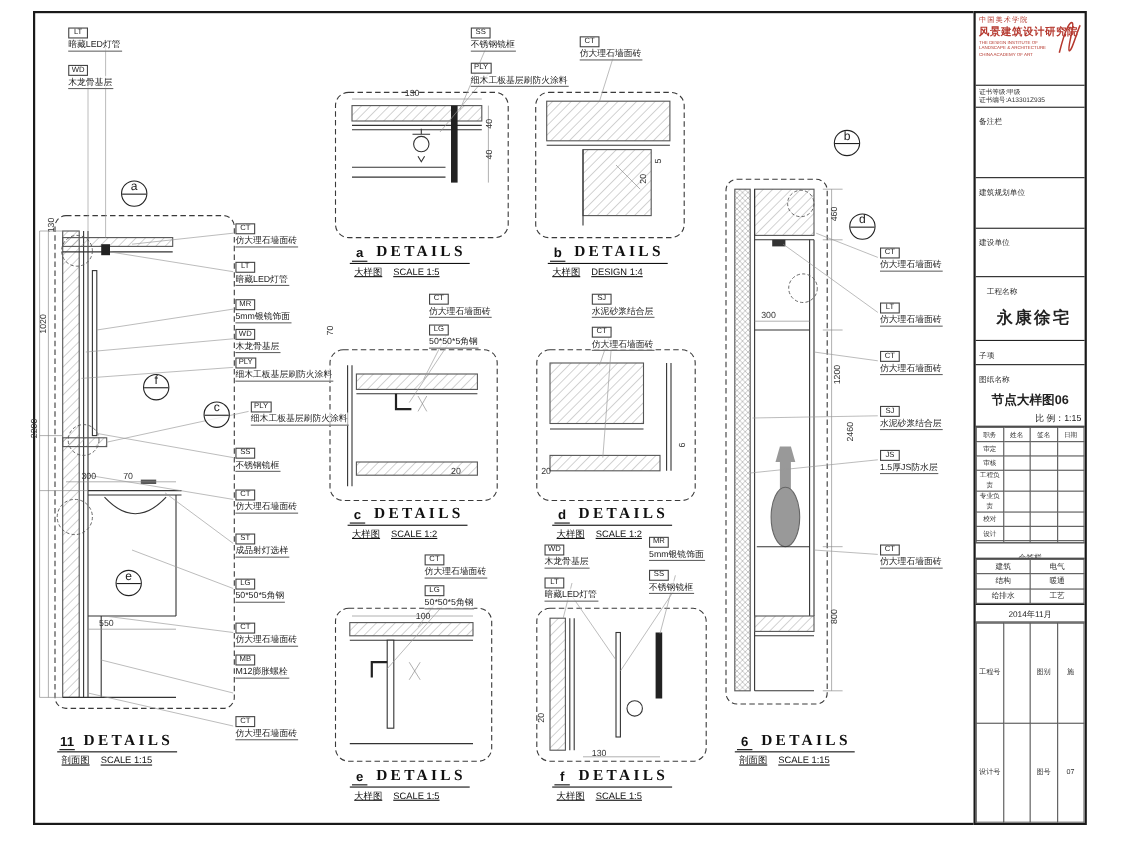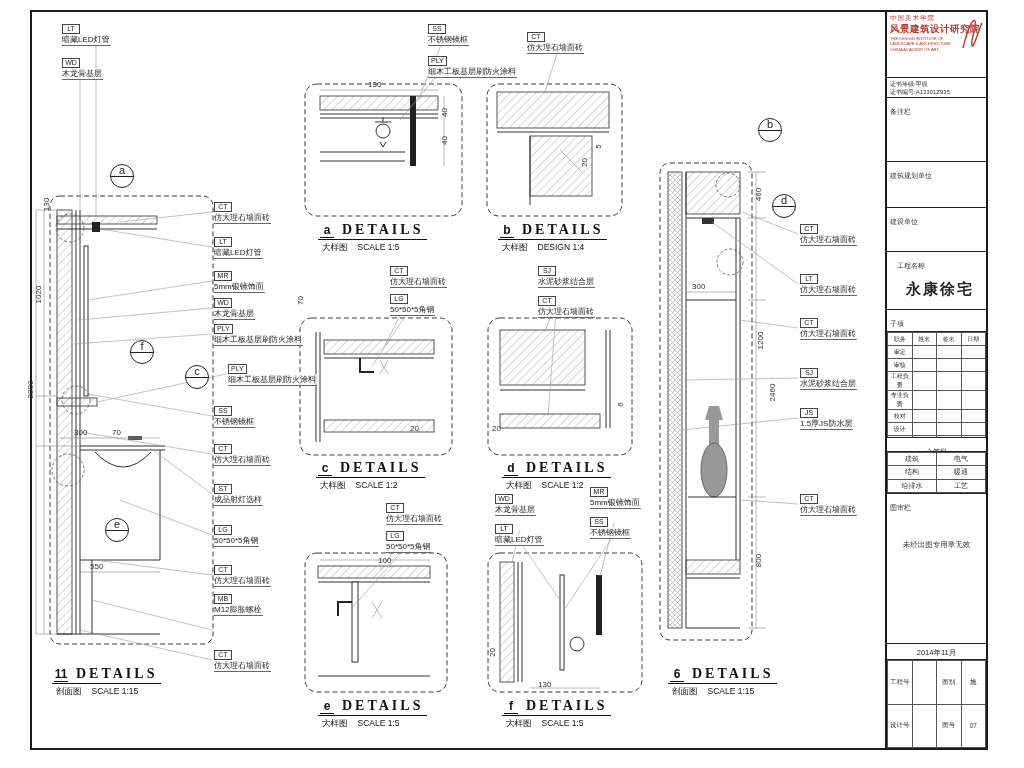--- a/index.html
+++ b/index.html
@@ -22,21 +22,21 @@
 
   .bubble{position:absolute;width:24px;height:24px;border:1.3px solid #222;border-radius:50%;box-sizing:border-box;
     font-size:11px;text-align:center;background:rgba(255,255,255,.8);z-index:4;}
   .bubble span{display:block;line-height:11px;padding-top:0;}
   .bubble::after{content:"";position:absolute;left:0;right:0;top:50%;border-top:1px solid #222;}
 
   .dlabel{position:absolute;z-index:4;color:#111;}
   .dlabel .r1{display:flex;align-items:flex-end;gap:8px;border-bottom:1.5px solid #111;padding:0 4px 1px 2px;}
   .dlabel .dl-id{font-size:12px;font-weight:bold;min-width:14px;text-align:center;border-bottom:1px solid #111;}
   .dlabel .dl-name{font-family:"Liberation Serif",serif;font-size:14px;font-weight:bold;letter-spacing:3px;}
-  .dlabel .r2{display:flex;gap:10px;font-size:8.5px;padding:2px 2px 0 4px;}
+  .dlabel .r2{display:flex;gap:10px;font-size:8.5px;padding:2px 2px 0 4px;text-decoration:underline;}
 
   
   .tblock{position:absolute;left:885px;top:10px;width:103px;height:740px;border:2px solid #1a1a1a;border-left-width:2px;
     box-sizing:border-box;background:#fff;display:flex;flex-direction:column;z-index:5;}
   .tb-sec{border-bottom:1px solid #222;padding:2px 3px;box-sizing:border-box;position:relative;overflow:hidden;}
   .tb-label{font-size:7px;color:#333;}
   .tb-logo{height:66px;color:#b5382e;}
   .tb-logo .l1{font-size:6.5px;letter-spacing:1px;}
   .tb-logo .l2{font-size:9.5px;font-weight:bold;letter-spacing:.5px;}
   .tb-logo .len{font-size:4.5px;color:#b5382e;line-height:1.2;transform:scale(.9);transform-origin:left top;}
@@ -413,20 +413,25 @@
     <div class="tb-sec tb-owner">
       <span class="tb-label">建设单位</span>
     </div>
     <div class="tb-sec tb-project">
       <span class="tb-label">工程名称</span>
       <div class="big">永康徐宅</div>
     </div>
     <div class="tb-sec tb-sub">
       <span class="tb-label">子项</span>
     </div>
+    <div class="tb-sec tb-draw">
+      <span class="tb-label">图纸名称</span>
+      <div class="name">节点大样图06</div>
+      <div class="scale">比 例：1:15</div>
+    </div>
     <div class="tb-sec tb-signs">
       <table class="tbt">
         <tbody>
             <tr>
           <td>职务</td>
           <td>姓名</td>
           <td>签名</td>
           <td>日期</td>
         </tr>
         <tr>
@@ -487,24 +492,20 @@
         <tr>
               <td>结构</td>
               <td>暖通</td>
             </tr>
         <tr>
               <td>给排水</td>
               <td>工艺</td>
             </tr>
       </tbody>
         </table>
-    </div>
-    <div class="tb-sec tb-stamp">
-      <span class="tb-label">图审栏</span>
-      <div class="note">未经出图专用章无效</div>
     </div>
     <div class="tb-sec tb-date">2014年11月</div>
     <div class="tb-sec tb-bottom">
       <table class="tbb">
         <tbody>
             <tr>
           <td>工程号</td>
           <td></td>
           <td>图别</td>
           <td>施</td>

